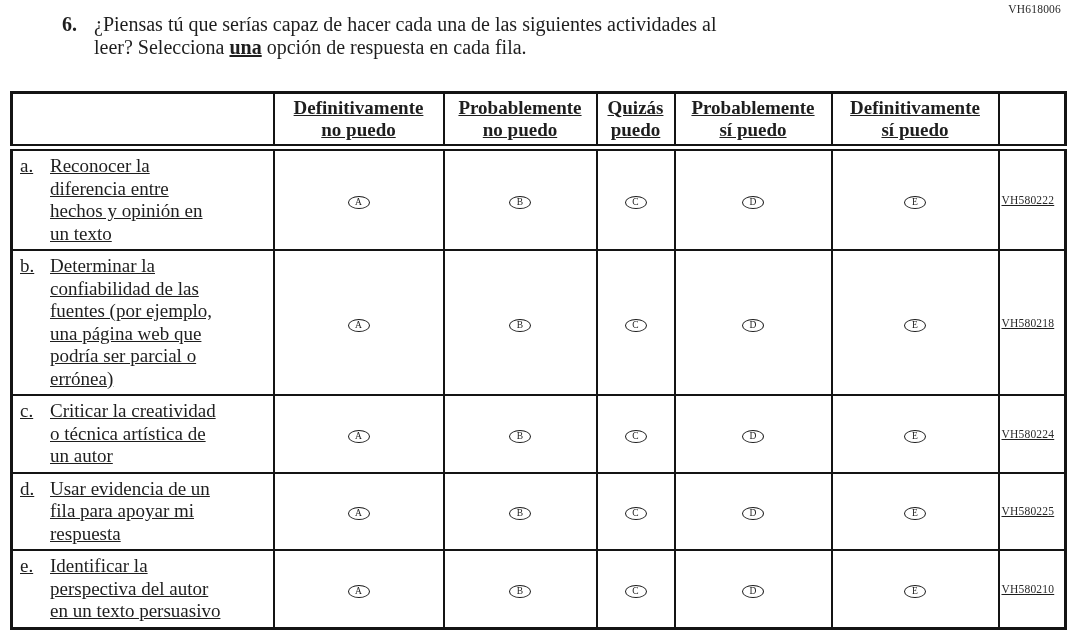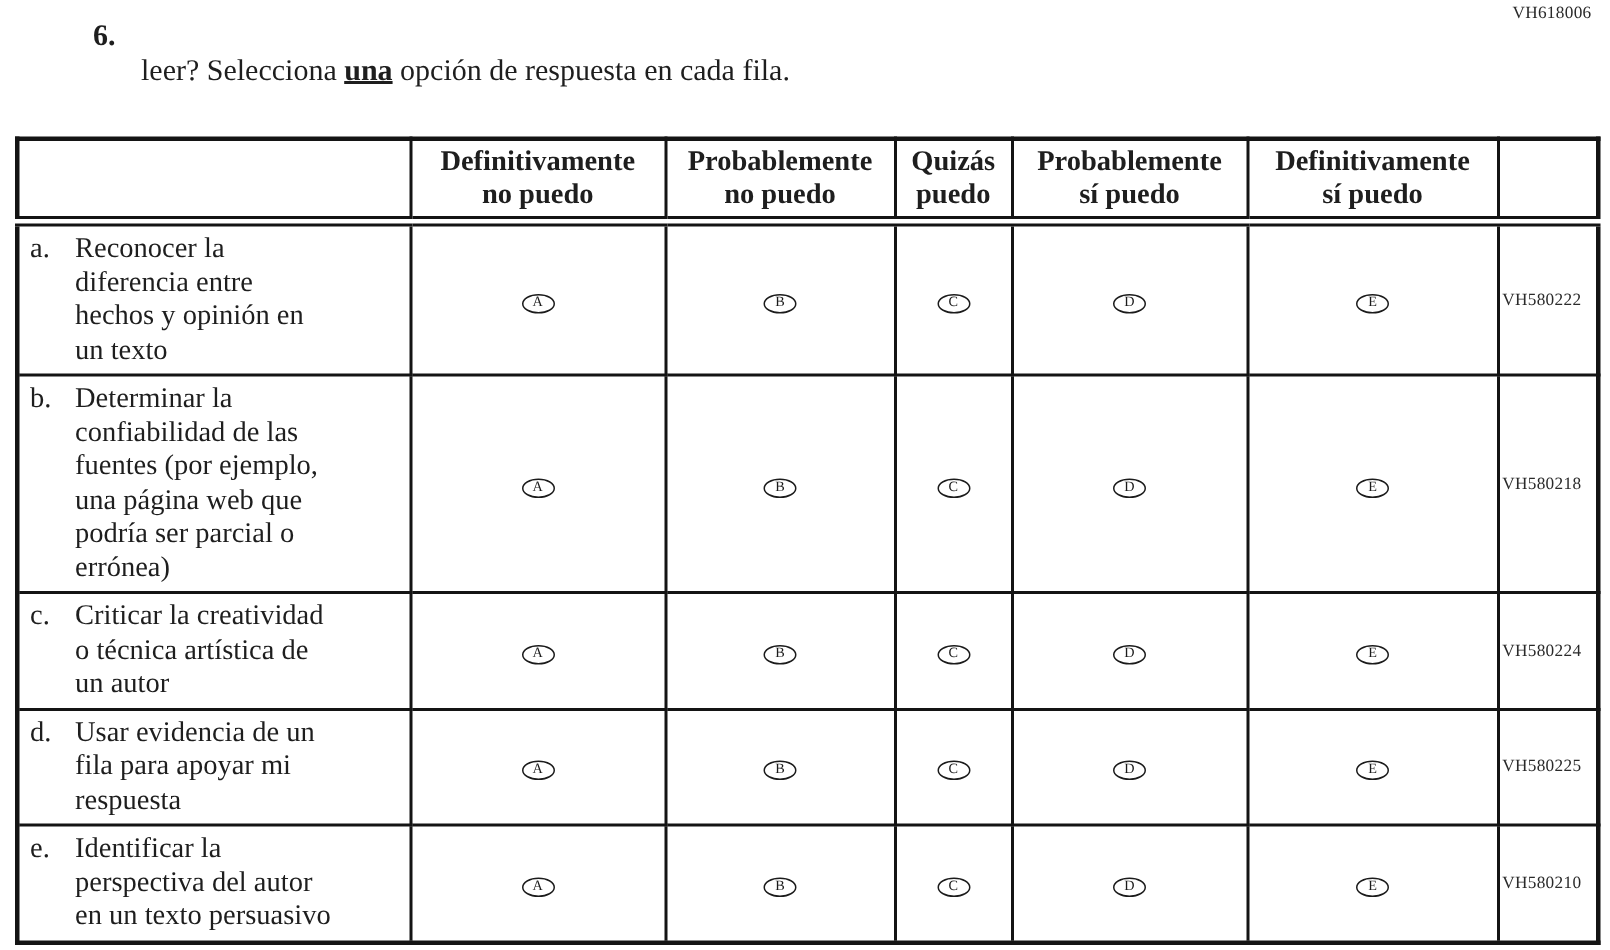--- a/index.html
+++ b/index.html
@@ -39,21 +39,21 @@
   table.survey {
     position: absolute;
     left: 10px; top: 91px;
     width: 1054px;
     border-collapse: collapse;
     table-layout: fixed;
   }
   table.survey, table.survey td, table.survey th {
     border: 2.5px solid #141414;
   }
-  table.survey { border-width: 3.5px; }
+  table.survey { border-width: 3.5px; text-decoration: underline; }
   table.survey thead th {
     border-bottom: 7px double #141414;
   }
   th.col-head {
     font-weight: bold;
     font-size: 19px;
     line-height: 1.16;
     text-align: center;
     vertical-align: middle;
     white-space: pre-line;
@@ -103,21 +103,21 @@
   }
 </style>
 </head>
 <body>
 
 <div class="form-code">VH618006</div>
 
 <div class="question">
   <span class="q-number">6.</span>
   <div class="q-text">
-    <br>
+    <span>¿Piensas tú que serías capaz de hacer cada una de las siguientes actividades al</span><br>
     <span>leer? Selecciona </span><b>una</b><span> opción de respuesta en cada fila.</span>
   </div>
 </div>
 
 <table class="survey">
   <colgroup>
     <col style="width:262px">
     <col style="width:170px">
     <col style="width:153px">
     <col style="width:78px">

